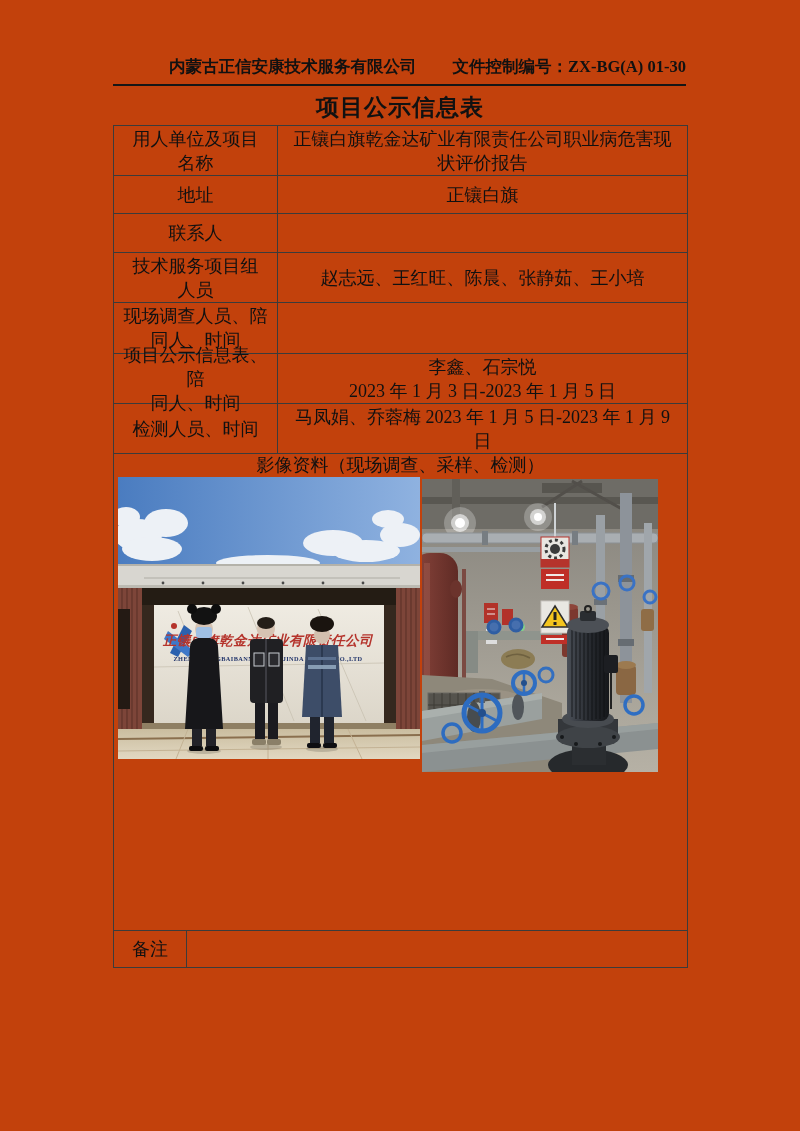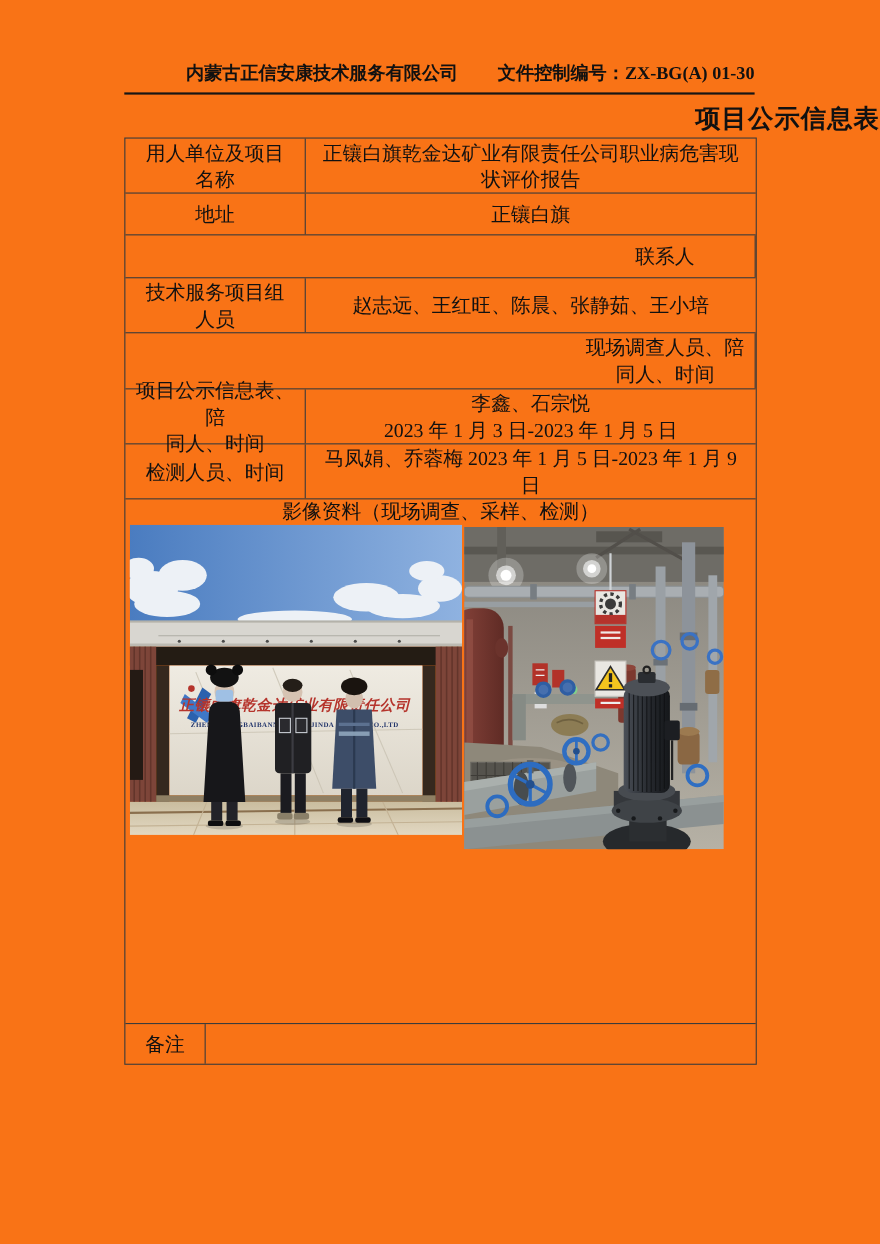--- a/index.html
+++ b/index.html
@@ -1,26 +1,26 @@
 <!DOCTYPE html>
 <html><head>
 <meta charset="utf-8">
 <style>
   html,body{margin:0;padding:0;background:#fff;}
-  .page{position:relative;width:800px;height:1131px;background:#f97316;overflow:hidden;
+  .page{position:relative;width:800px;height:1131px;background:#c2410c;overflow:hidden;
         font-family:"Liberation Serif","DejaVu Serif",serif;color:#111;}
   .hdr{position:absolute;left:113px;top:56px;width:573px;box-sizing:border-box;
        display:flex;justify-content:center;gap:36px;padding-left:56px;
        font-weight:bold;font-size:16.5px;white-space:nowrap;}
   .rule{position:absolute;left:113px;top:84px;width:573px;height:2px;background:#161616;}
-  .title{position:absolute;left:0;top:92px;width:800px;text-align:right;
+  .title{position:absolute;left:0;top:92px;width:800px;text-align:center;
          font-size:23px;font-weight:bold;letter-spacing:1px;}
   .tbl{position:absolute;left:113px;top:125px;width:573px;border:1px solid #3b3b3b;
        font-size:18px;line-height:24px;}
-  .row{display:flex;box-sizing:border-box;border-bottom:1px solid #3b3b3b;justify-content:flex-end;}
+  .row{display:flex;box-sizing:border-box;border-bottom:1px solid #3b3b3b;}
   .row:last-child{border-bottom:none;}
   .lc{box-sizing:border-box;width:164px;border-right:1px solid #3b3b3b;
       display:flex;align-items:center;justify-content:center;text-align:center;
       white-space:pre-line;padding:1px 4px;}
   .vc{flex:1;display:flex;align-items:center;justify-content:center;text-align:center;
       white-space:pre-line;padding:1px 6px;}
   .media-cell{width:100%;}
   .caption{height:23px;line-height:23px;text-align:center;}
   .photos{display:flex;align-items:flex-start;gap:2px;margin-left:4px;}
   .ph2wrap{margin-top:2px;}

